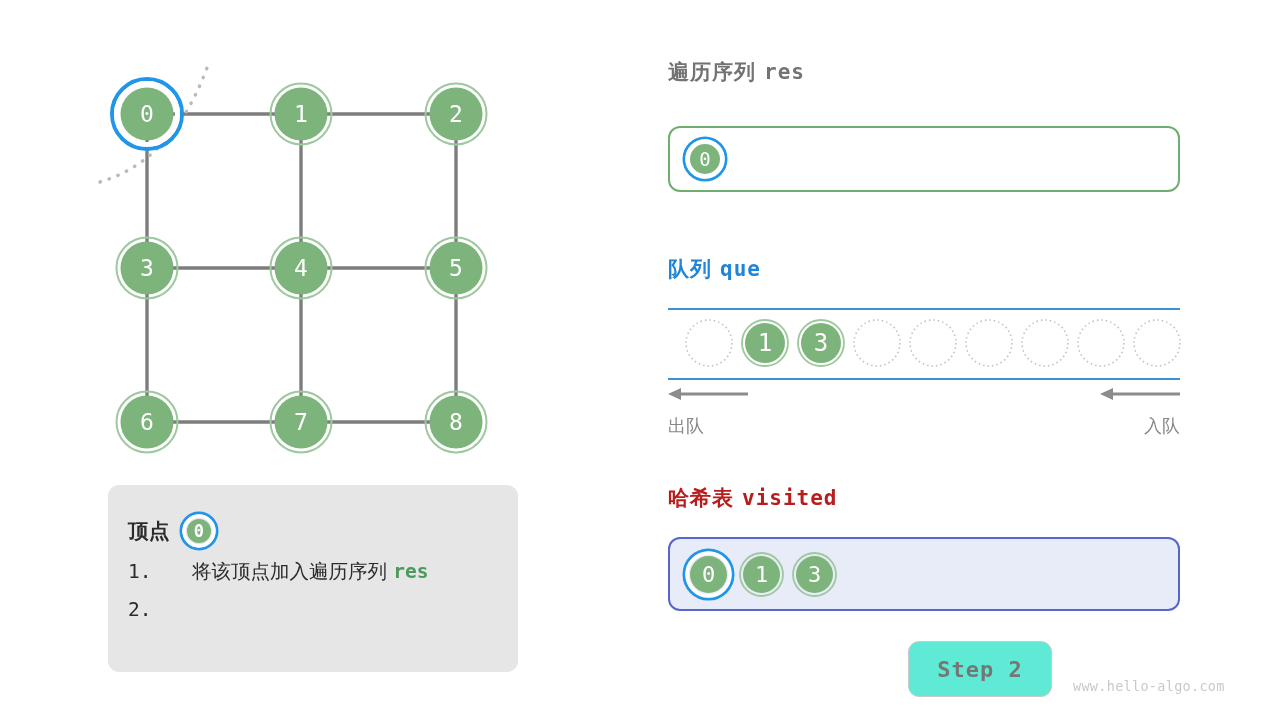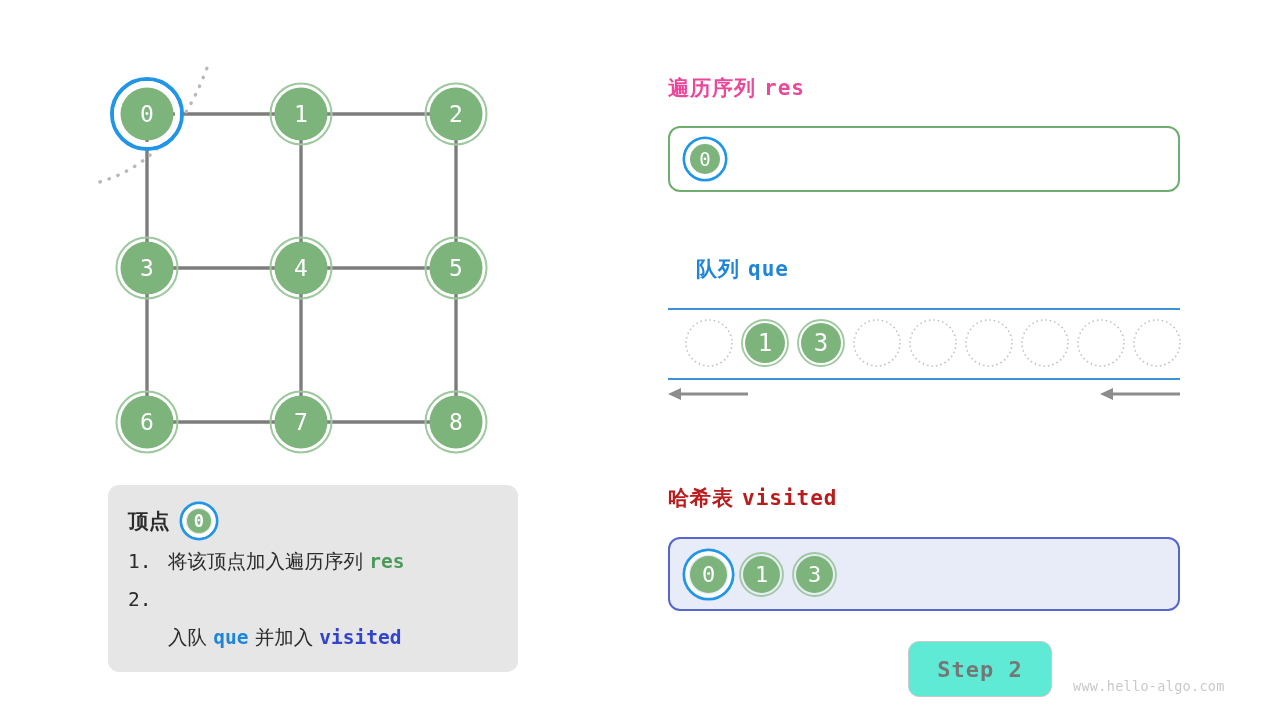--- a/index.html
+++ b/index.html
@@ -43,21 +43,21 @@
   
   #caption-box {
     position: absolute;
     left: 108px;
     top: 485px;
     width: 410px;
     height: 187px;
     background: #e6e6e6;
     border-radius: 11px;
     box-sizing: border-box;
-    padding: 14px 20px 0 20px;
+    padding: 24px 20px 0 20px;
   }
   #caption-heading {
     display: flex;
     align-items: center;
     font-family: "DejaVu Sans", "Liberation Sans", sans-serif;
     font-weight: bold;
     font-size: 20.5px;
     color: #2b2b2b;
     letter-spacing: 0.5px;
     height: 44px;
@@ -72,21 +72,21 @@
     color: #2b2b2b;
     line-height: 38px;
     font-family: "DejaVu Sans", "Liberation Sans", sans-serif;
   }
   .caption-num {
     font-family: "DejaVu Sans Mono", "Liberation Mono", monospace;
     width: 40px;
     flex: 0 0 40px;
     font-size: 19.5px;
   }
-  .caption-body { flex: 1; }
+  .caption-body { flex: 1; margin-left: 24px; }
   .mono-res {
     font-family: "DejaVu Sans Mono", "Liberation Mono", monospace;
     font-weight: bold;
     color: #4a9a5a;
   }
   .mono-que {
     font-family: "DejaVu Sans Mono", "Liberation Mono", monospace;
     font-weight: bold;
     color: #1f85d8;
   }
@@ -111,22 +111,22 @@
     font-weight: bold;
     font-size: 21px;
     letter-spacing: 1px;
     white-space: nowrap;
   }
   .section-title .code {
     font-family: "DejaVu Sans Mono", "Liberation Mono", monospace;
     font-weight: bold;
     margin-left: 8px;
   }
-  #res-title { left: 8px; top: 74px; color: #ec4899; }
-  #que-title { left: 8px; top: 255px; color: #1f85d8; margin-left: 28px; }
+  #res-title { left: 8px; top: 58px; color: #737373; }
+  #que-title { left: 8px; top: 255px; color: #1f85d8; }
   #visited-title { left: 8px; top: 484px; color: #b91c1c; }
 
   #res-box {
     position: absolute;
     left: 8px;
     top: 126px;
     width: 512px;
     height: 66px;
     border: 2px solid #6fae6f;
     border-radius: 12px;
@@ -312,21 +312,20 @@
     <div id="caption-steps">
         <div class="caption-line">
           <span class="caption-num">1.</span>
           <span class="caption-body"><span>将该顶点加入遍历序列 </span><span class="mono-res">res</span></span>
         </div>
         <div class="caption-line">
           <span class="caption-num">2.</span>
         </div>
         <div class="caption-line">
           <span class="caption-num"></span>
-          <span class="caption-body"><span>入队 </span><span class="mono-que">que</span><span> 并加入 </span><span class="mono-visited">visited</span></span>
         </div>
       </div>
   </div>
 
   <div id="right-panel">
 
     <div class="section-title" id="res-title">
       <span>遍历序列</span><span class="code">res</span>
     </div>
     <div id="res-box"></div>
@@ -382,20 +381,24 @@
     <svg id="que-arrows" width="512" height="16">
       <g>
         <line x1="6" y1="8" x2="80" y2="8" stroke="#8c8c8c" stroke-width="3.2"></line>
         <polygon points="0,8 13,2 13,14" fill="#8c8c8c"></polygon>
       </g>
       <g>
         <line x1="438" y1="8" x2="512" y2="8" stroke="#8c8c8c" stroke-width="3.2"></line>
         <polygon points="432,8 445,2 445,14" fill="#8c8c8c"></polygon>
       </g>
     </svg>
+    <div id="que-labels">
+      <span>出队</span>
+      <span>入队</span>
+    </div>
 
     <div class="section-title" id="visited-title">
       <span>哈希表</span><span class="code">visited</span>
     </div>
     <div id="visited-box"></div>
     <div class="chip-row" id="visited-chips">
         <div style="position: relative; width: 53px; height: 53px; flex: 0 0 53px;"><svg width="53" height="53">
             <circle cx="26.5" cy="26.5" r="24.5" fill="none" stroke="#2196e8" stroke-width="3"></circle>
             <circle cx="26.5" cy="26.5" r="21.5" fill="none" stroke="#ffffff" stroke-width="3.5"></circle>
             <circle cx="26.5" cy="26.5" r="18.5" fill="#7cb47c"></circle>

